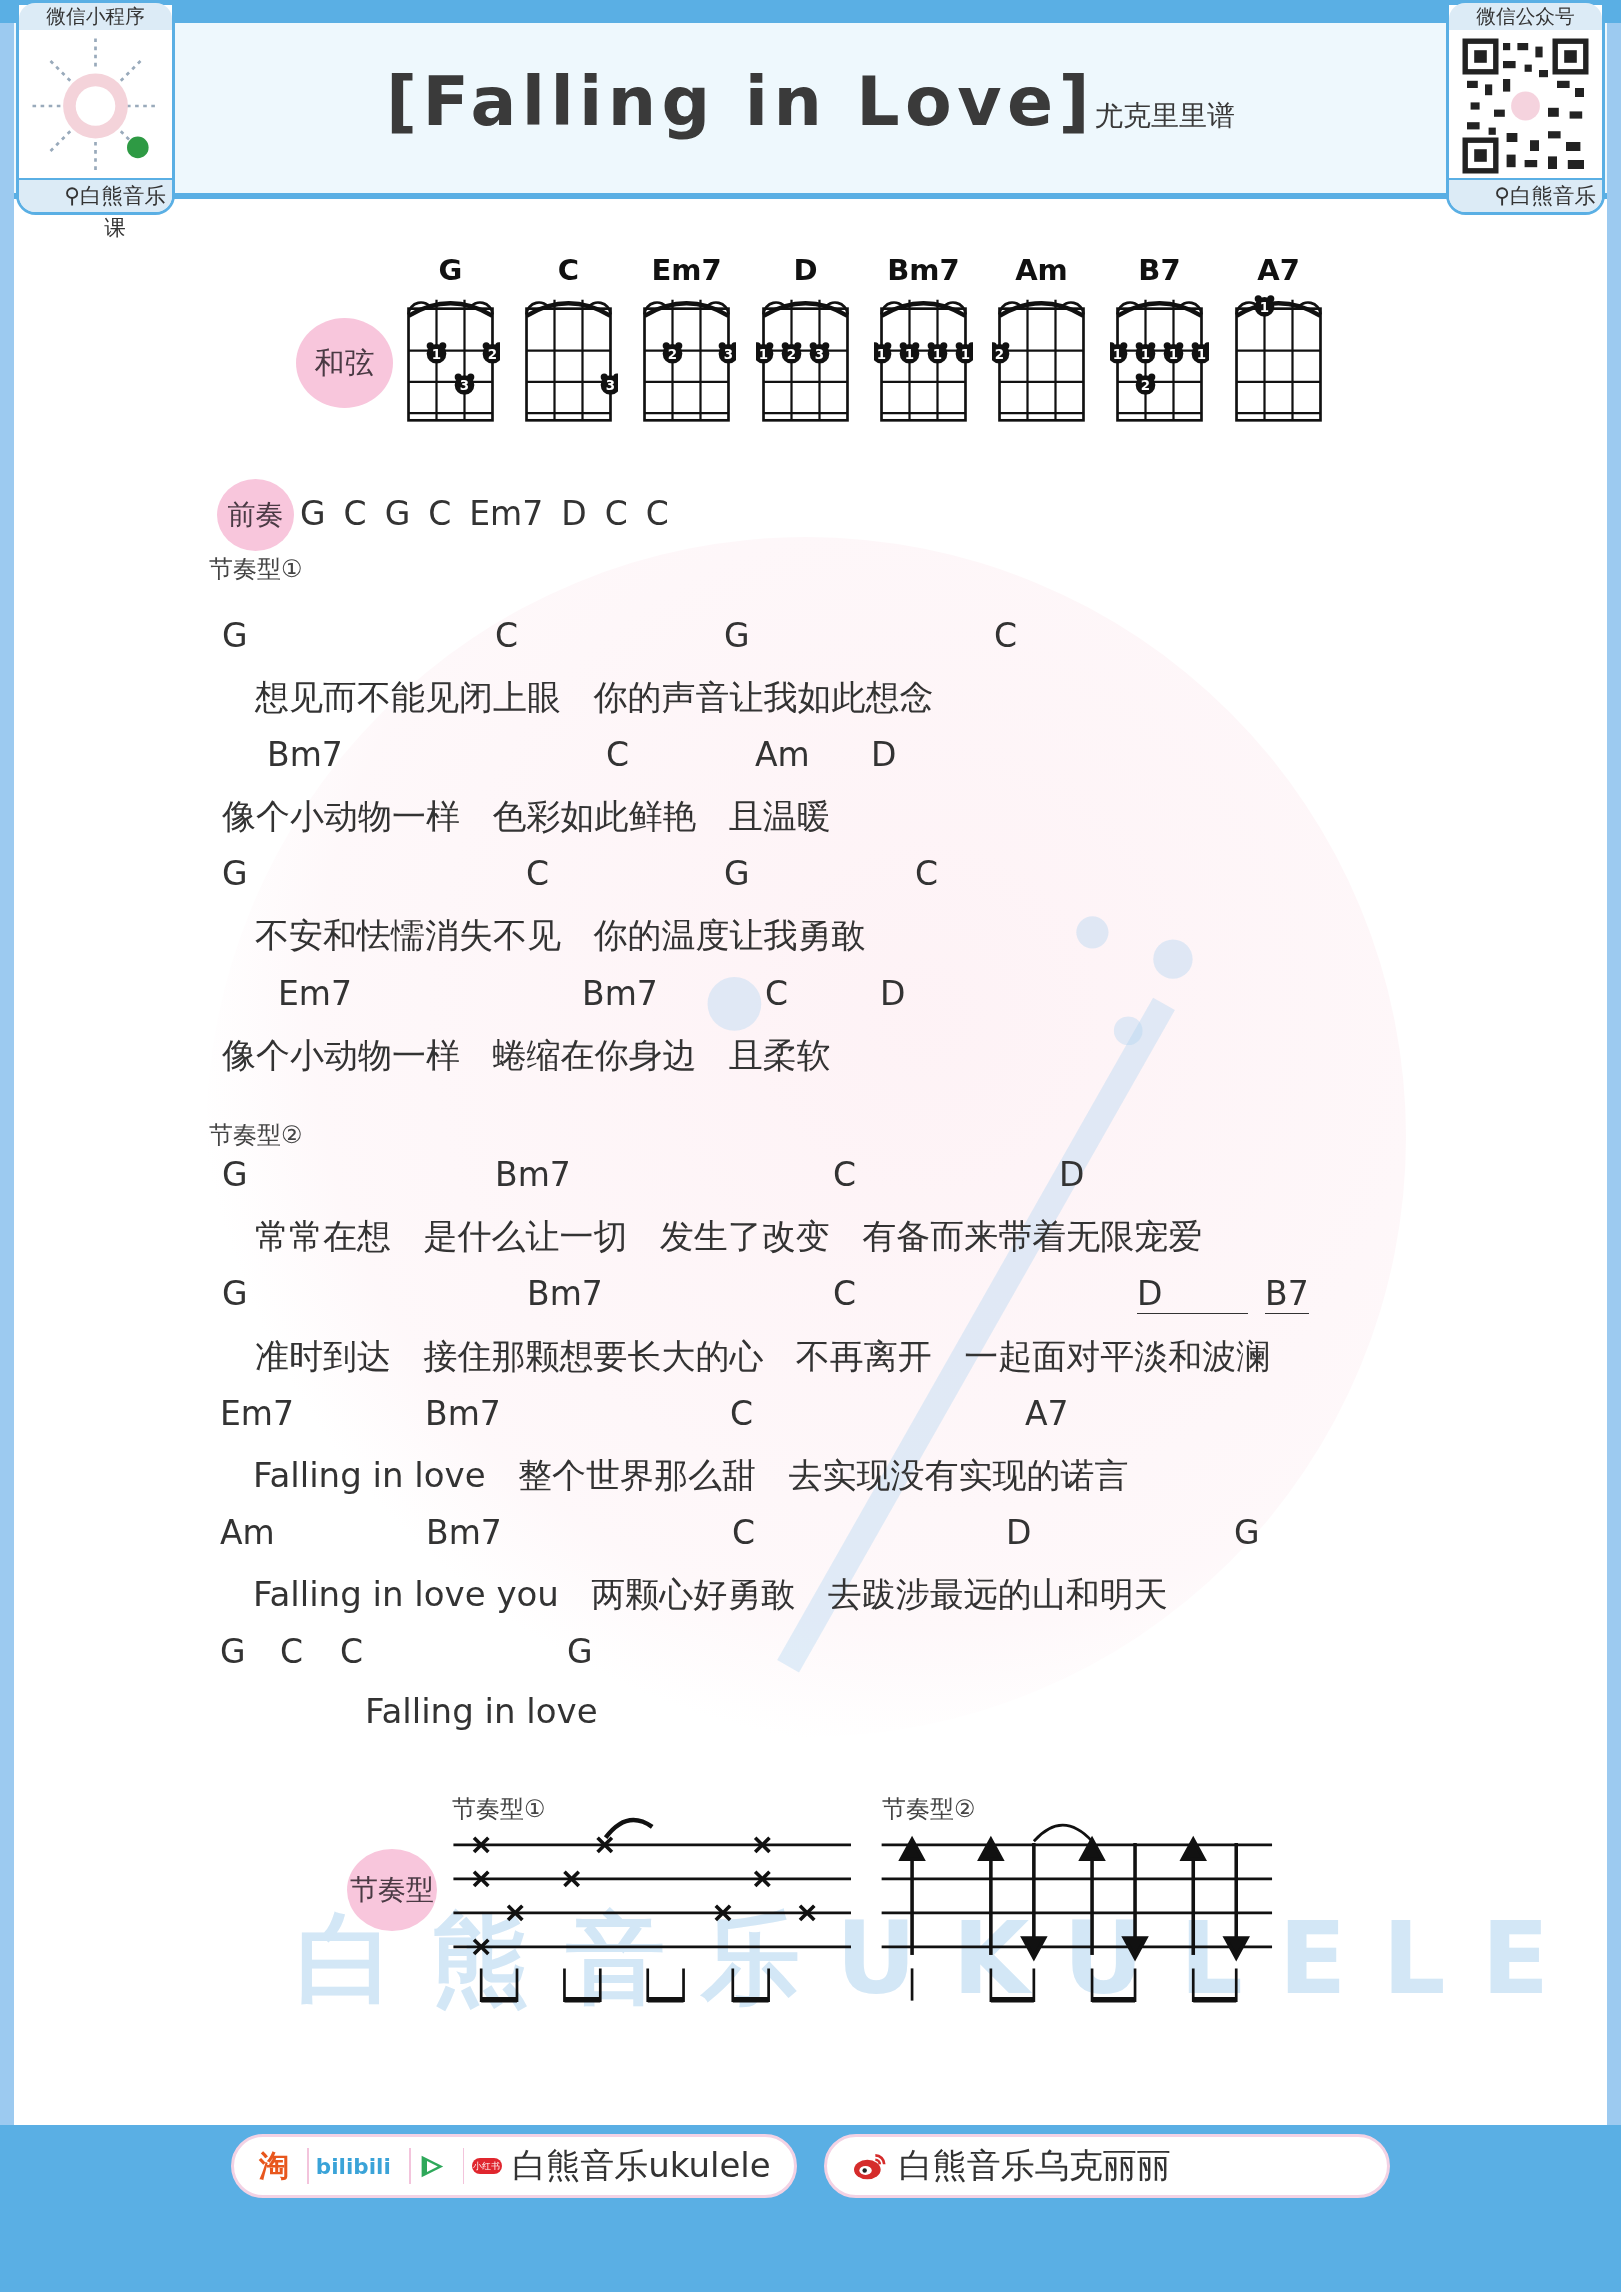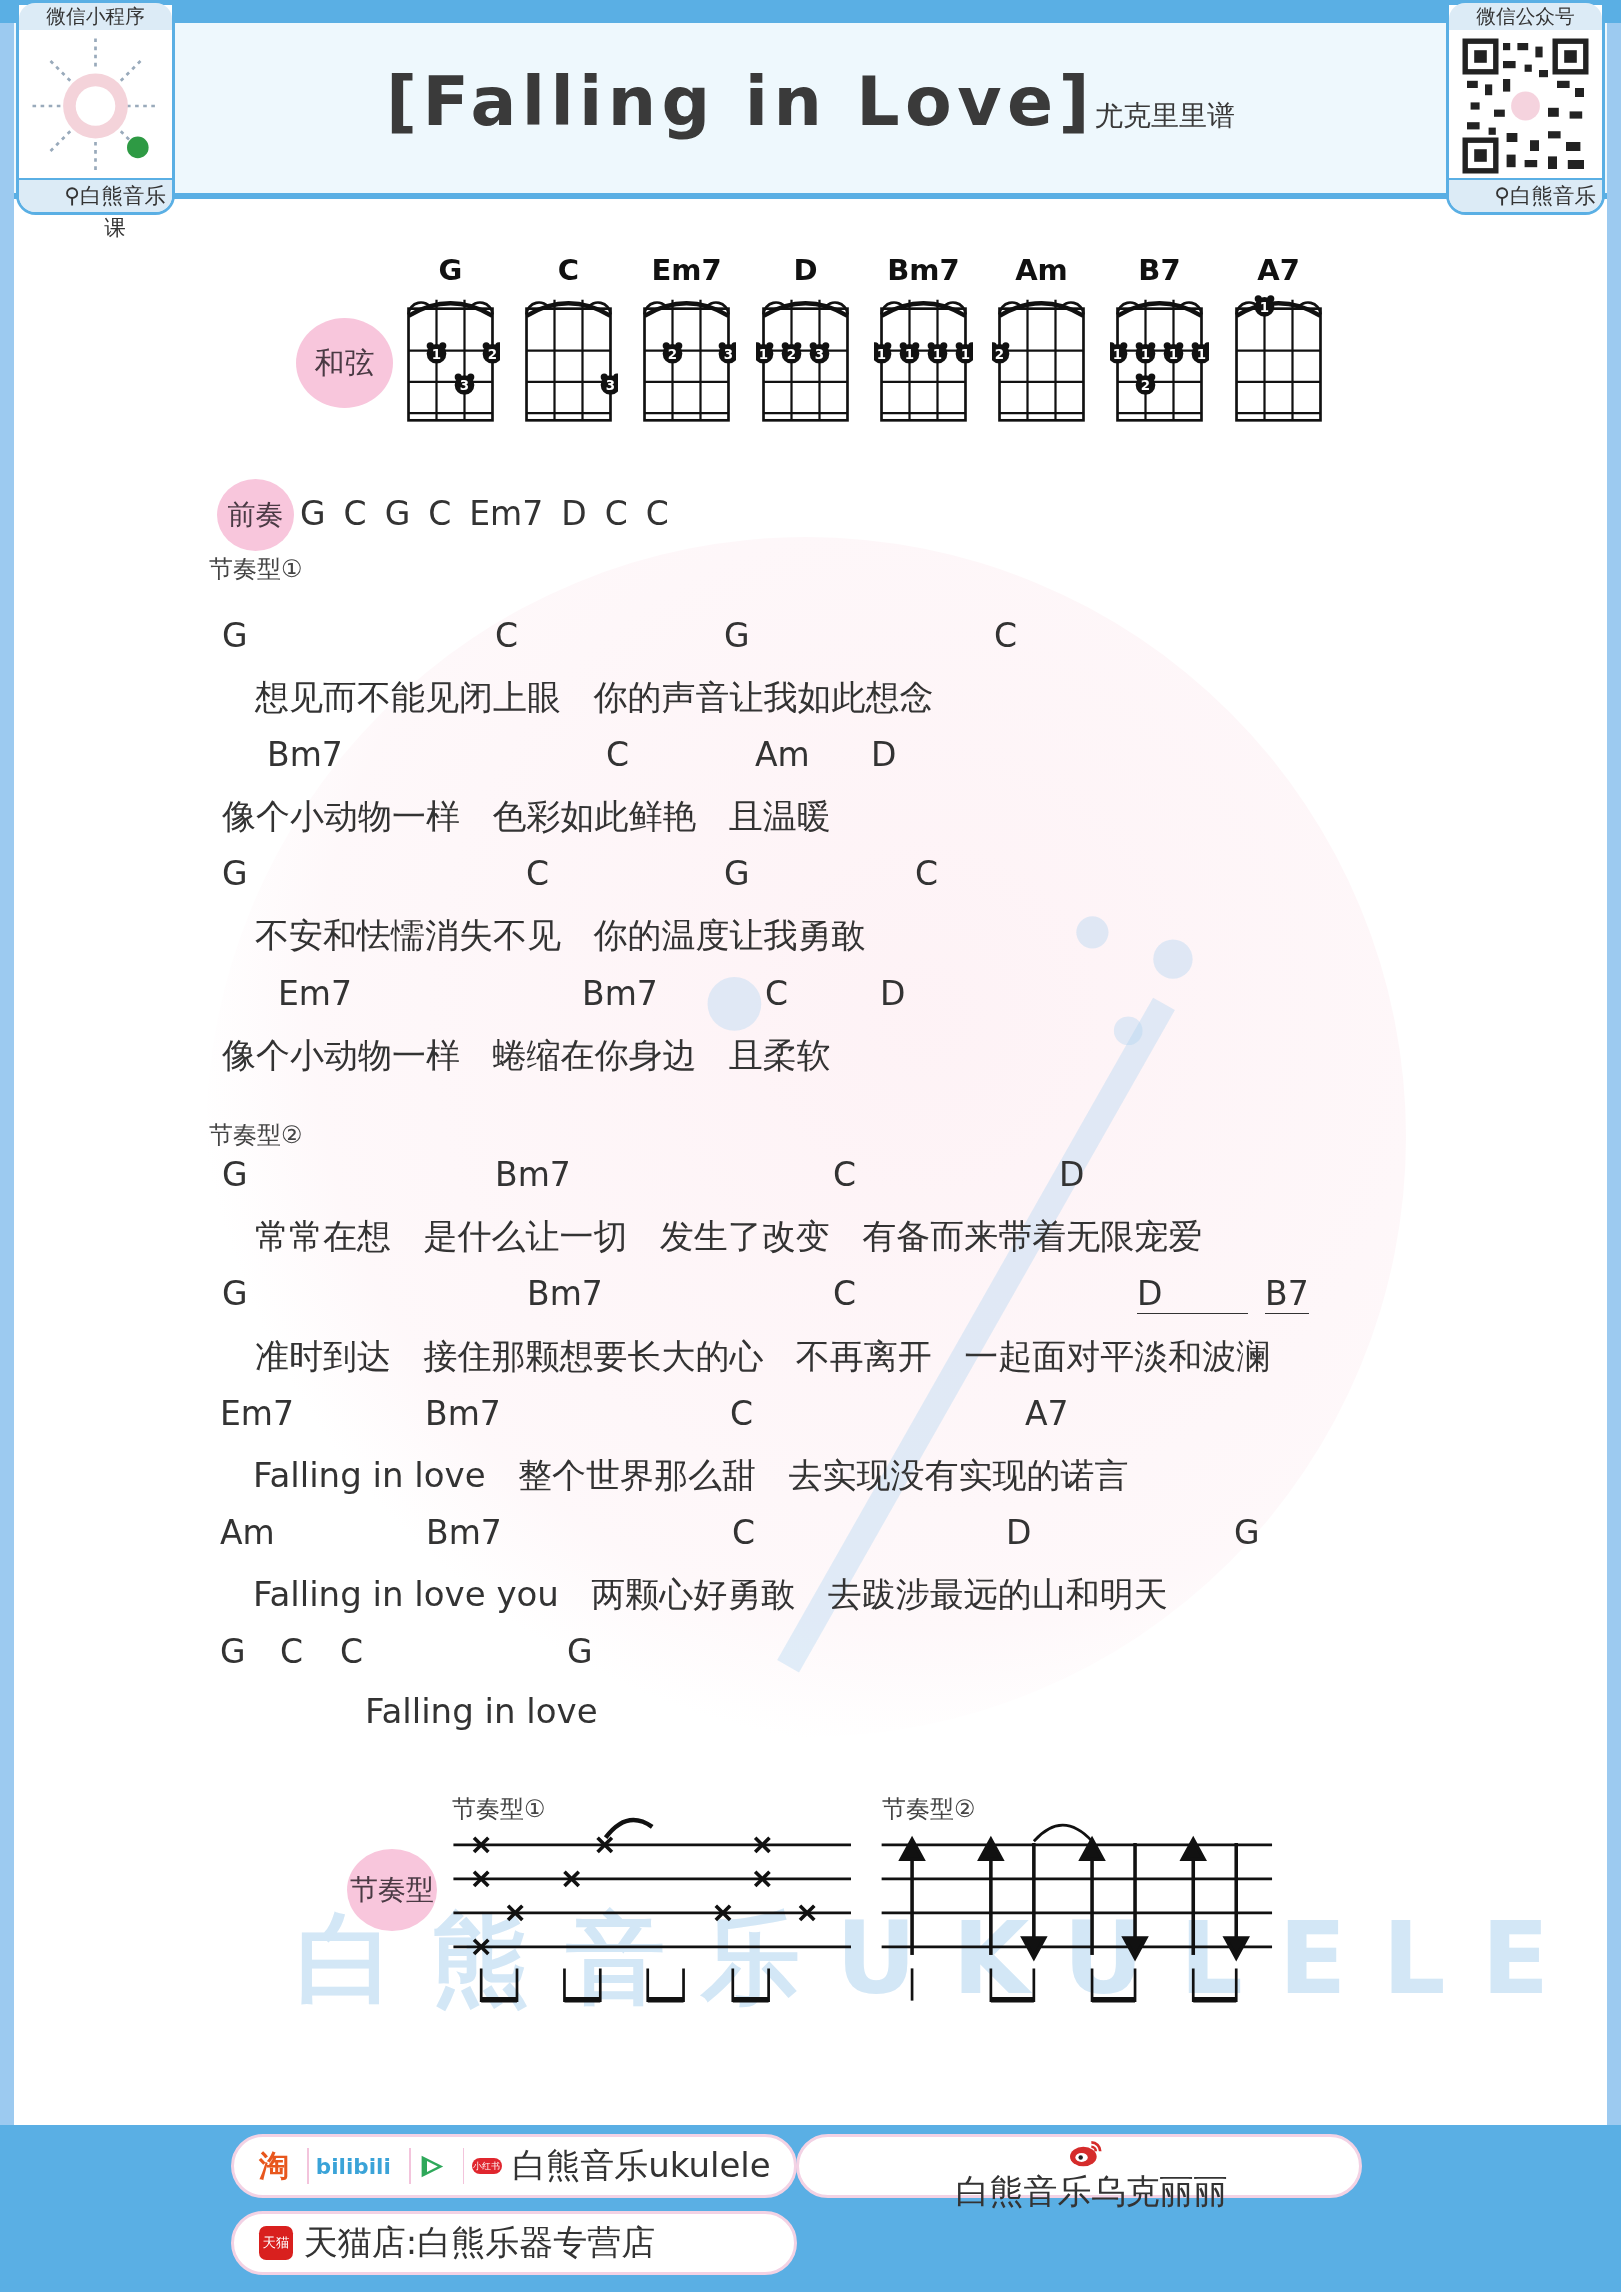--- a/index.html
+++ b/index.html
@@ -451,30 +451,26 @@
     <span class="ic">
         <svg width="27" height="27" viewBox="0 0 30 30">
           <polygon points="4,3 28,15 4,27" fill="#2ea85a"></polygon>
           <polygon points="10,9 22,15 10,21" fill="#fff"></polygon>
         </svg>
       </span>
     <span class="sep"></span>
     <span class="ic" style="background:#e0262e;color:#fff;font-size:9px;width:30px;height:16px;border-radius:12px">小红书</span>
     <span>白熊音乐ukulele</span>
   </div>
-  <div class="pill" style="left:796px;top:9px;width:566px;flex-direction:column;">
+  <div class="pill" style="left:824px;top:9px;width:566px;">
     <span class="ic">
         <svg width="36" height="32" viewBox="0 0 40 36">
           <ellipse cx="17" cy="22" rx="15" ry="11" fill="#d52c2b"></ellipse>
           <ellipse cx="15" cy="23" rx="7" ry="5" fill="#fff"></ellipse>
           <circle cx="14" cy="23" r="2.5" fill="#222"></circle>
           <path d="M26 6 a10 10 0 0 1 10 10" stroke="#d52c2b" stroke-width="3" fill="none"></path>
           <path d="M26 11 a5 5 0 0 1 5 5" stroke="#d52c2b" stroke-width="3" fill="none"></path>
         </svg>
       </span>
     <span>白熊音乐乌克丽丽</span>
   </div>
-  <div class="pill" style="left:231px;top:86px;width:566px;">
-    <span class="ic" style="background:#d9201e;color:#fff;font-size:13.4px;width:34px;height:34px;border-radius:7.2px">天猫</span>
-    <span>天猫店:白熊乐器专营店</span>
-  </div>
 </div>
 
 
 </body></html>

